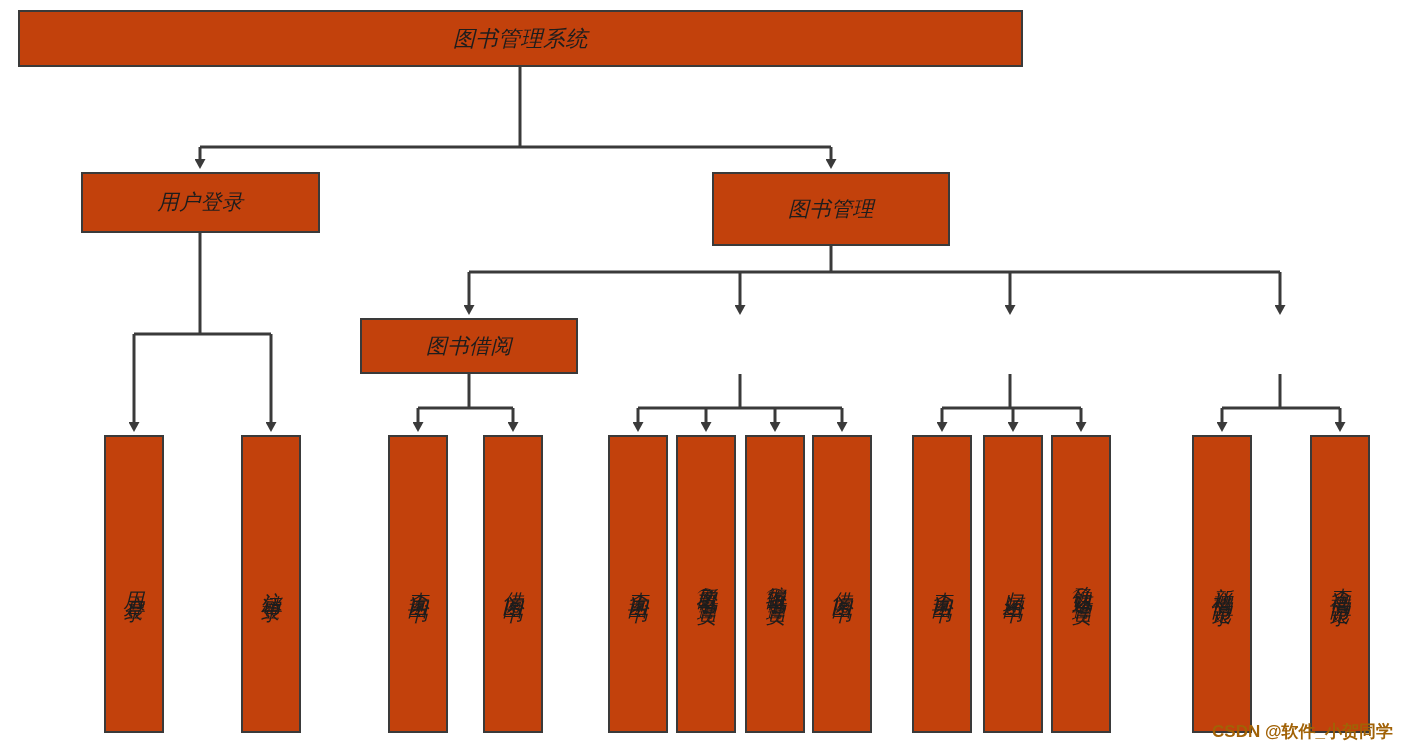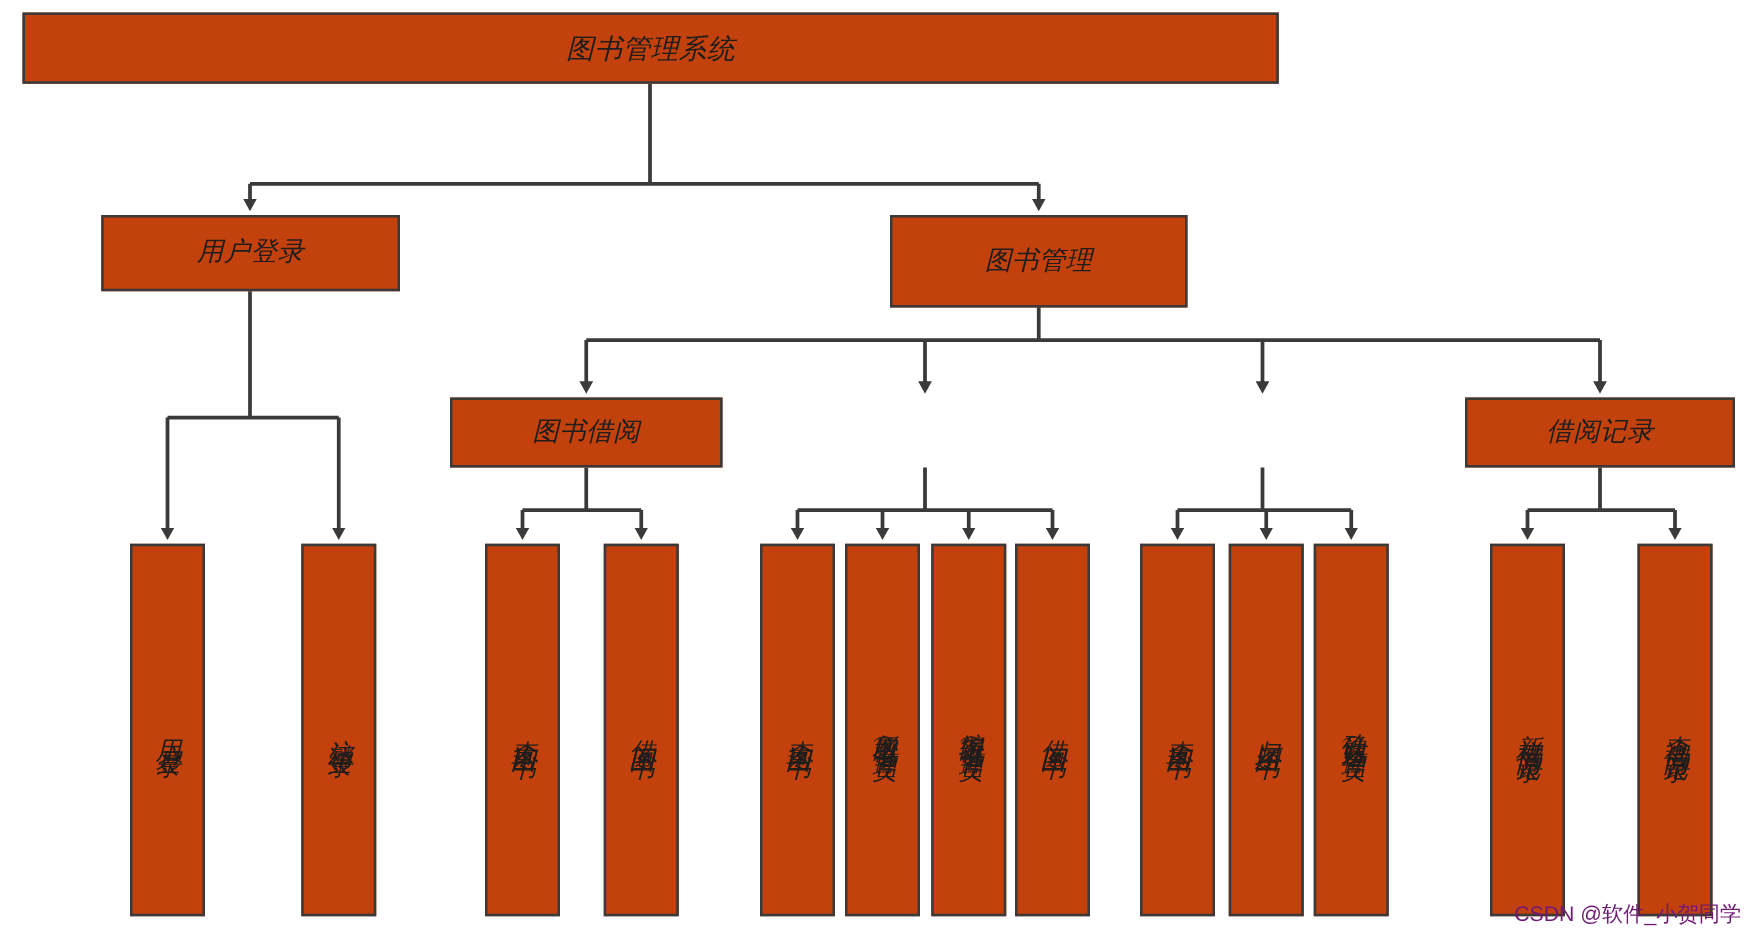--- a/index.html
+++ b/index.html
@@ -57,24 +57,25 @@
   .node.leaf.tall .lbl{
     letter-spacing:3px;
     font-size:19px;
     max-height:292px;
   }
   #watermark{
     position:absolute;
     right:12px;
     bottom:4px;
     font-size:17px;
-    color:#701a75;
+    color:#a16207;
     z-index:5;
     white-space:nowrap;
     user-select:none;
+    font-weight:bold;
   }
 </style>
 </head>
 <body>
 
 <div id="canvas">
 
   <svg id="wires" viewBox="0 0 1405 747" xmlns="http://www.w3.org/2000/svg">
     <defs>
       <marker id="arrow" markerWidth="10" markerHeight="11" refX="1" refY="5.5" orient="auto" markerUnits="userSpaceOnUse">
@@ -132,23 +133,20 @@
   <div class="node lvl2" id="node-l2-0" style="left: 81px; top: 172px; width: 239px; height: 61px;">
     <span class="lbl">用户登录</span>
   </div>
   <div class="node lvl2" id="node-l2-1" style="left: 712px; top: 172px; width: 238px; height: 74px;">
     <span class="lbl">图书管理</span>
   </div>
 
   <div class="node lvl3" id="node-l3-0" style="left: 360px; top: 318px; width: 218px; height: 56px;">
     <span class="lbl">图书借阅</span>
   </div>
-  <div class="node lvl3" id="node-l3-3" style="left: 1172px; top: 318px; width: 216px; height: 56px;">
-    <span class="lbl">借阅记录</span>
-  </div>
 
   <div class="node leaf" id="node-leaf-0" style="left: 104px; top: 435px; width: 60px; height: 298px;">
     <span class="lbl">用户登录</span>
   </div>
   <div class="node leaf" id="node-leaf-1" style="left: 241px; top: 435px; width: 60px; height: 298px;">
     <span class="lbl">注销登录</span>
   </div>
   <div class="node leaf" id="node-leaf-2" style="left: 388px; top: 435px; width: 60px; height: 298px;">
     <span class="lbl">查询图书</span>
   </div>

